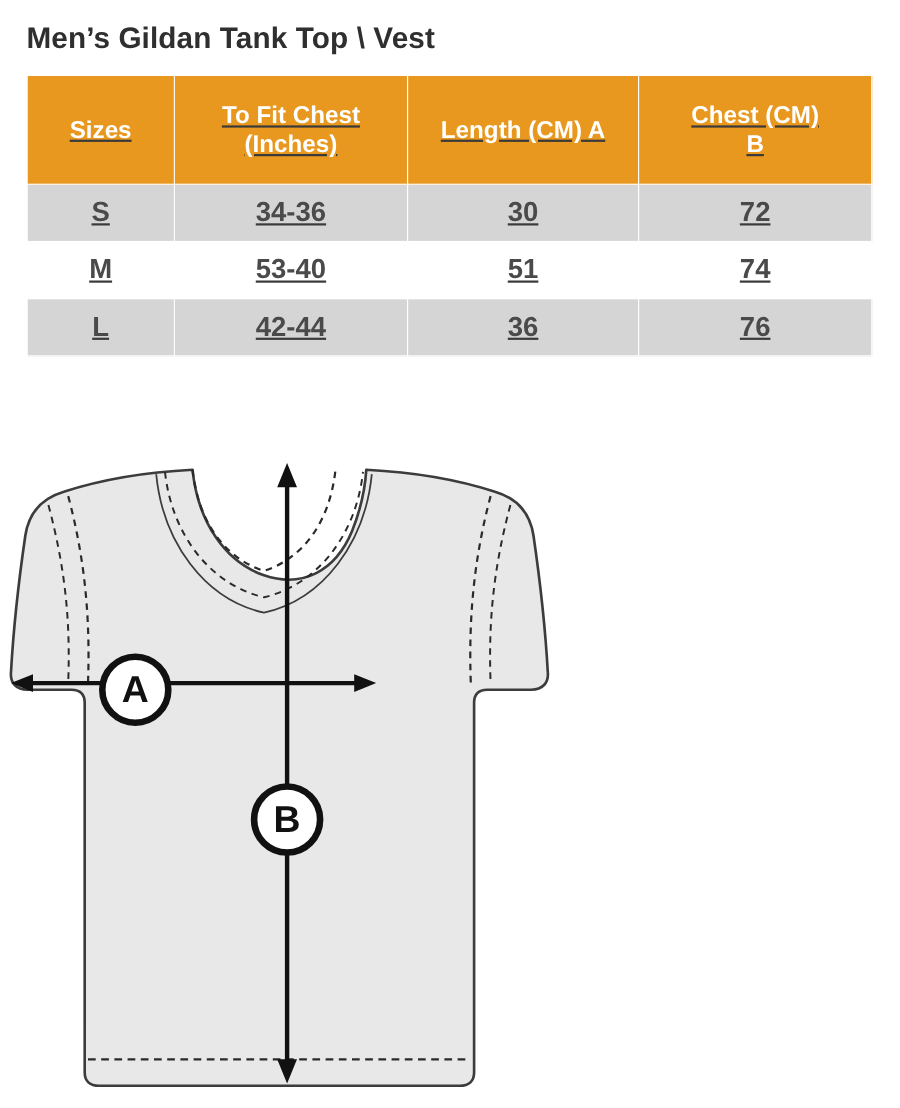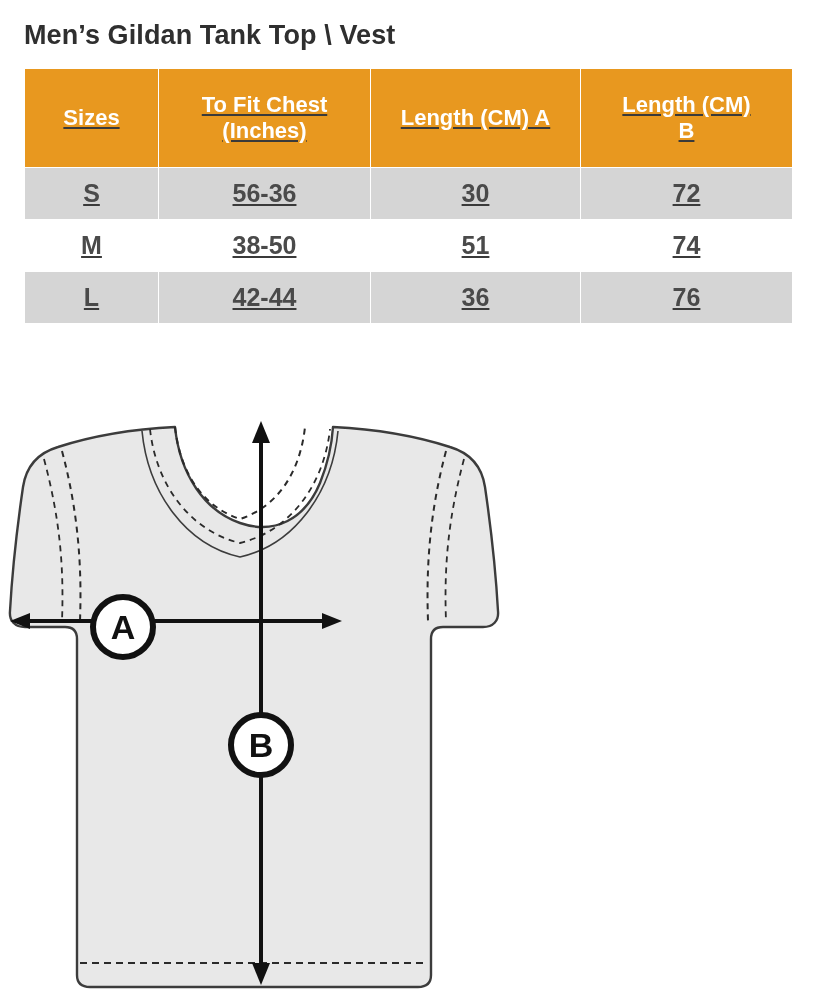--- a/index.html
+++ b/index.html
@@ -102,35 +102,35 @@
           <span>Sizes</span>
         </th>
         <th>
           <span>To Fit Chest</span><br>
           <span>(Inches)</span>
         </th>
         <th>
           <span>Length (CM) A</span>
         </th>
         <th>
-          <span>Length  (CM)</span><br>
+          <span>Chest  (CM)</span><br>
           <span>B</span>
         </th>
       </tr>
     </thead>
     <tbody>
       <tr class="odd">
         <td>S</td>
-        <td>56-36</td>
+        <td>34-36</td>
         <td>30</td>
         <td>72</td>
       </tr>
       <tr class="even">
         <td>M</td>
-        <td>38-50</td>
+        <td>53-40</td>
         <td>51</td>
         <td>74</td>
       </tr>
       <tr class="odd">
         <td>L</td>
         <td>42-44</td>
         <td>36</td>
         <td>76</td>
       </tr>
     </tbody>

